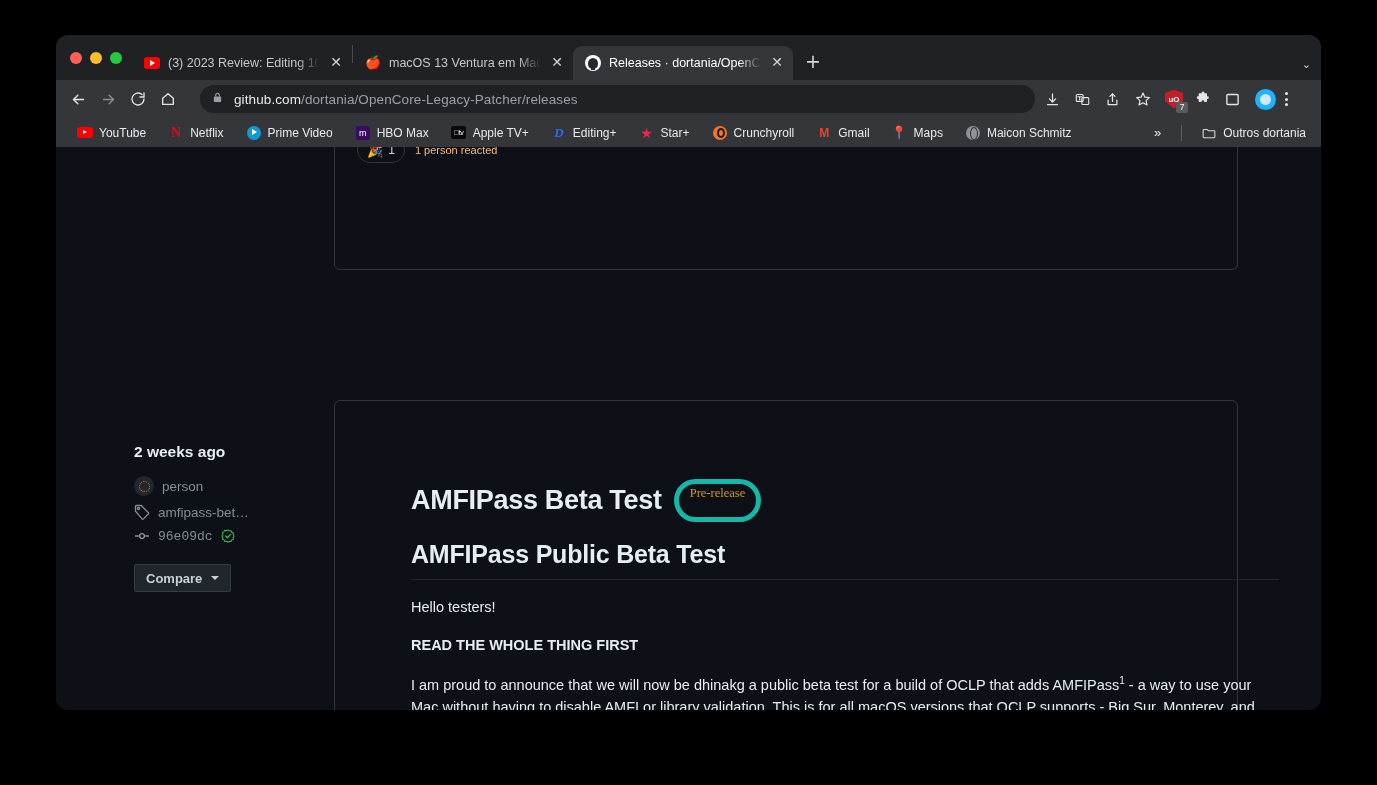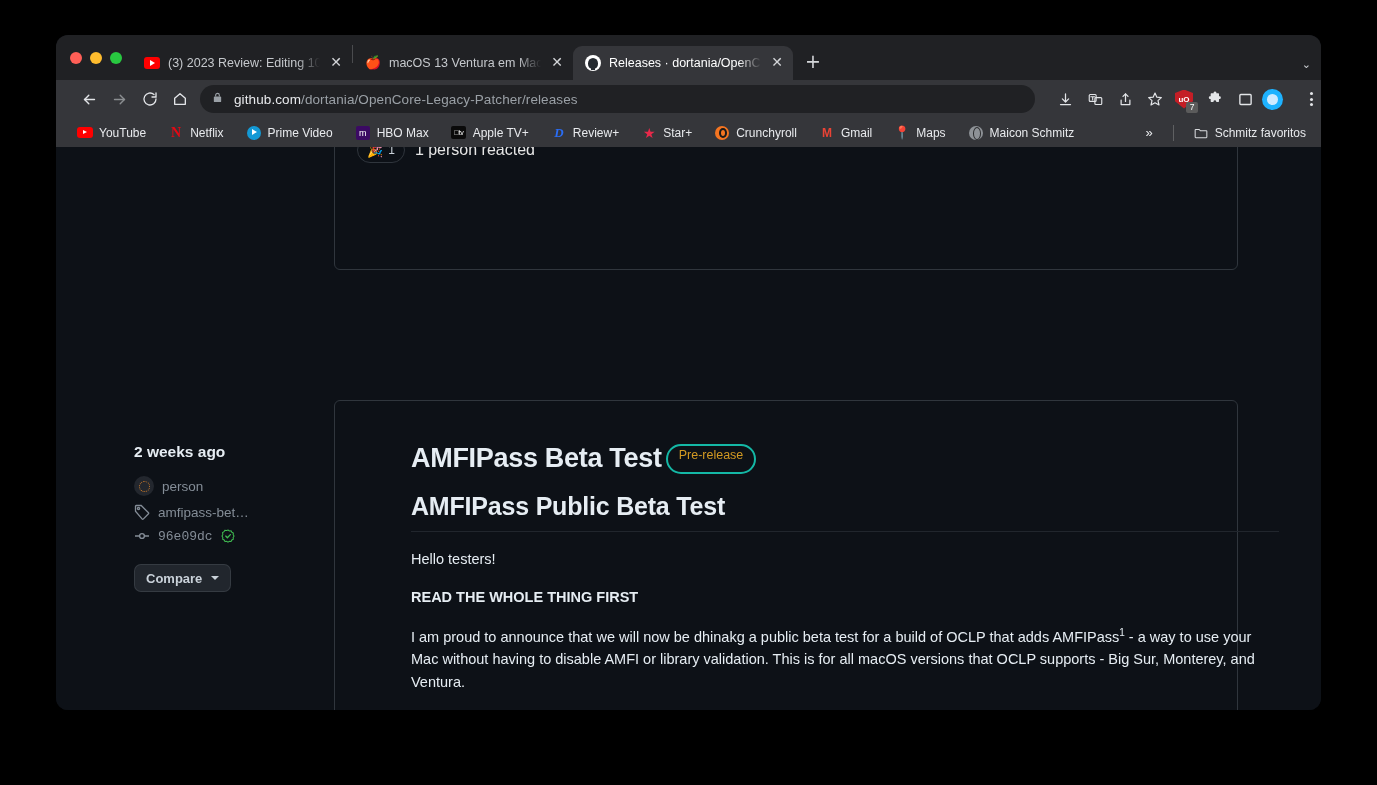--- a/index.html
+++ b/index.html
@@ -103,21 +103,21 @@
   .toolbar {
     height: 38px;
     background: #35363a;
     display: flex; align-items: center;
     padding: 0 8px 0 14px;
     gap: 2px;
     flex: 0 0 auto;
   }
   .tb-icon {
     width: 28px; height: 28px;
-    display: flex; align-items: center; justify-content: flex-end;
+    display: flex; align-items: center; justify-content: flex-start;
     color: #e3e5e8;
     border-radius: 50%;
     flex: 0 0 auto;
   }
   .omnibox {
     flex: 1 1 auto;
     height: 28px;
     background: #202124;
     border-radius: 15px;
     display: flex; align-items: center;
@@ -223,21 +223,21 @@
   }
   .reaction-pill {
     border: 1px solid #30363d;
     border-radius: 100px;
     height: 26px;
     padding: 0 9px;
     display: flex; align-items: center; gap: 5px;
     font-size: 12px; color: #c9d1d9;
   }
   .reaction-emoji { font-size: 13px; }
-  .reaction-text { color: #e5e5e5; font-size: 16px; }
+  .reaction-text { color: #fdba74; font-size: 11px; }
 
   
   .card-main {
     left: 278px; top: 253px;
     width: 904px; height: 500px;
   }
 
   
   .release-meta {
     position: absolute;
@@ -257,43 +257,44 @@
   .meta-user { color: #848d97; font-size: 13.5px; }
   .meta-icon { width: 16px; height: 16px; flex: 0 0 16px; color: #848d97; }
   .meta-tag { color: #848d97; font-size: 13.5px; }
   .meta-commit { color: #848d97; font-size: 13px; font-family: "Liberation Mono", monospace; }
   .verified { width: 14px; height: 14px; flex: 0 0 14px; }
   .compare-btn {
     margin-top: 12px;
     display: inline-flex; align-items: center; gap: 9px;
     background: #21262d;
     border: 1px solid rgba(240,246,252,0.1);
-    border-radius: 7px;
+    border-radius: 2px;
     height: 28px;
     padding: 12px 11px;
     color: #c9d1d9;
     font-size: 13px; font-weight: bold;
   }
   .caret { width: 0; height: 0; border-left: 4px solid transparent; border-right: 4px solid transparent; border-top: 4px solid #c9d1d9; }
 
   
   .release-body {
     position: absolute;
     left: 355px; top: 280px;
     width: 868px;
   }
-  .release-title-row { display: flex; align-items: center; gap: 4px; margin-top: 16px; }
+  .release-title-row { display: flex; align-items: center; gap: 12px; margin-top: 52px; }
   .release-title { font-size: 27px; font-weight: bold; color: #e6edf3; letter-spacing: -0.3px; }
   .prerelease-badge {
-    border: 2px solid #14b8a6;
+    border: 5px solid #14b8a6;
     color: #d29922;
     border-radius: 100px;
-    padding: 2px 11px 10px;
+    padding: 2px 11px 16px;
     font-size: 12.5px;
     font-weight: 500;
+    font-family: Liberation Serif, serif;
   }
   .h1 {
     font-size: 25px; font-weight: bold; color: #e6edf3;
     margin-top: 18px; padding-bottom: 10px;
     border-bottom: 1px solid #21262d;
     width: 868px;
     letter-spacing: -0.2px;
   }
   .p { margin-top: 16px; color: #e6edf3; font-size: 14.5px; line-height: 1.55; width: 868px; }
   .p.strong-line { font-weight: bold; }
@@ -456,21 +457,21 @@
       <span>HBO Max</span>
     </div>
     <div class="bm">
       <span class="bm-ico">
           <span class="bm-atv">tv</span>
         </span>
       <span>Apple TV+</span>
     </div>
     <div class="bm">
       <span class="bm-ico bm-dis">D</span>
-      <span>Review+</span>
+      <span>Editing+</span>
     </div>
     <div class="bm">
       <span class="bm-ico bm-star">★</span>
       <span>Star+</span>
     </div>
     <div class="bm">
       <span class="bm-ico">
           <span class="bm-cr"></span>
         </span>
       <span>Crunchyroll</span>
@@ -490,21 +491,21 @@
       <span>Maicon Schmitz</span>
     </div>
     <span class="bm-chev">»</span>
     <span class="bm-divider"></span>
     <div class="bm">
       <span class="bm-ico bm-folder">
         <svg width="14" height="12" viewBox="0 0 24 20" fill="none" stroke="#d9dbde" stroke-width="1.8" stroke-linejoin="round">
             <path d="M2 5a1 1 0 0 1 1-1h6l2 2.2h10a1 1 0 0 1 1 1V17a1 1 0 0 1-1 1H3a1 1 0 0 1-1-1z"></path>
           </svg>
       </span>
-      <span>Schmitz favoritos</span>
+      <span>Outros dortania</span>
     </div>
   </div>
 
   <div class="page">
 
     <div class="release-card card-top">
 
       <div class="reaction-row">
         <span class="reaction-pill">
           <span class="reaction-emoji">🎉</span>

